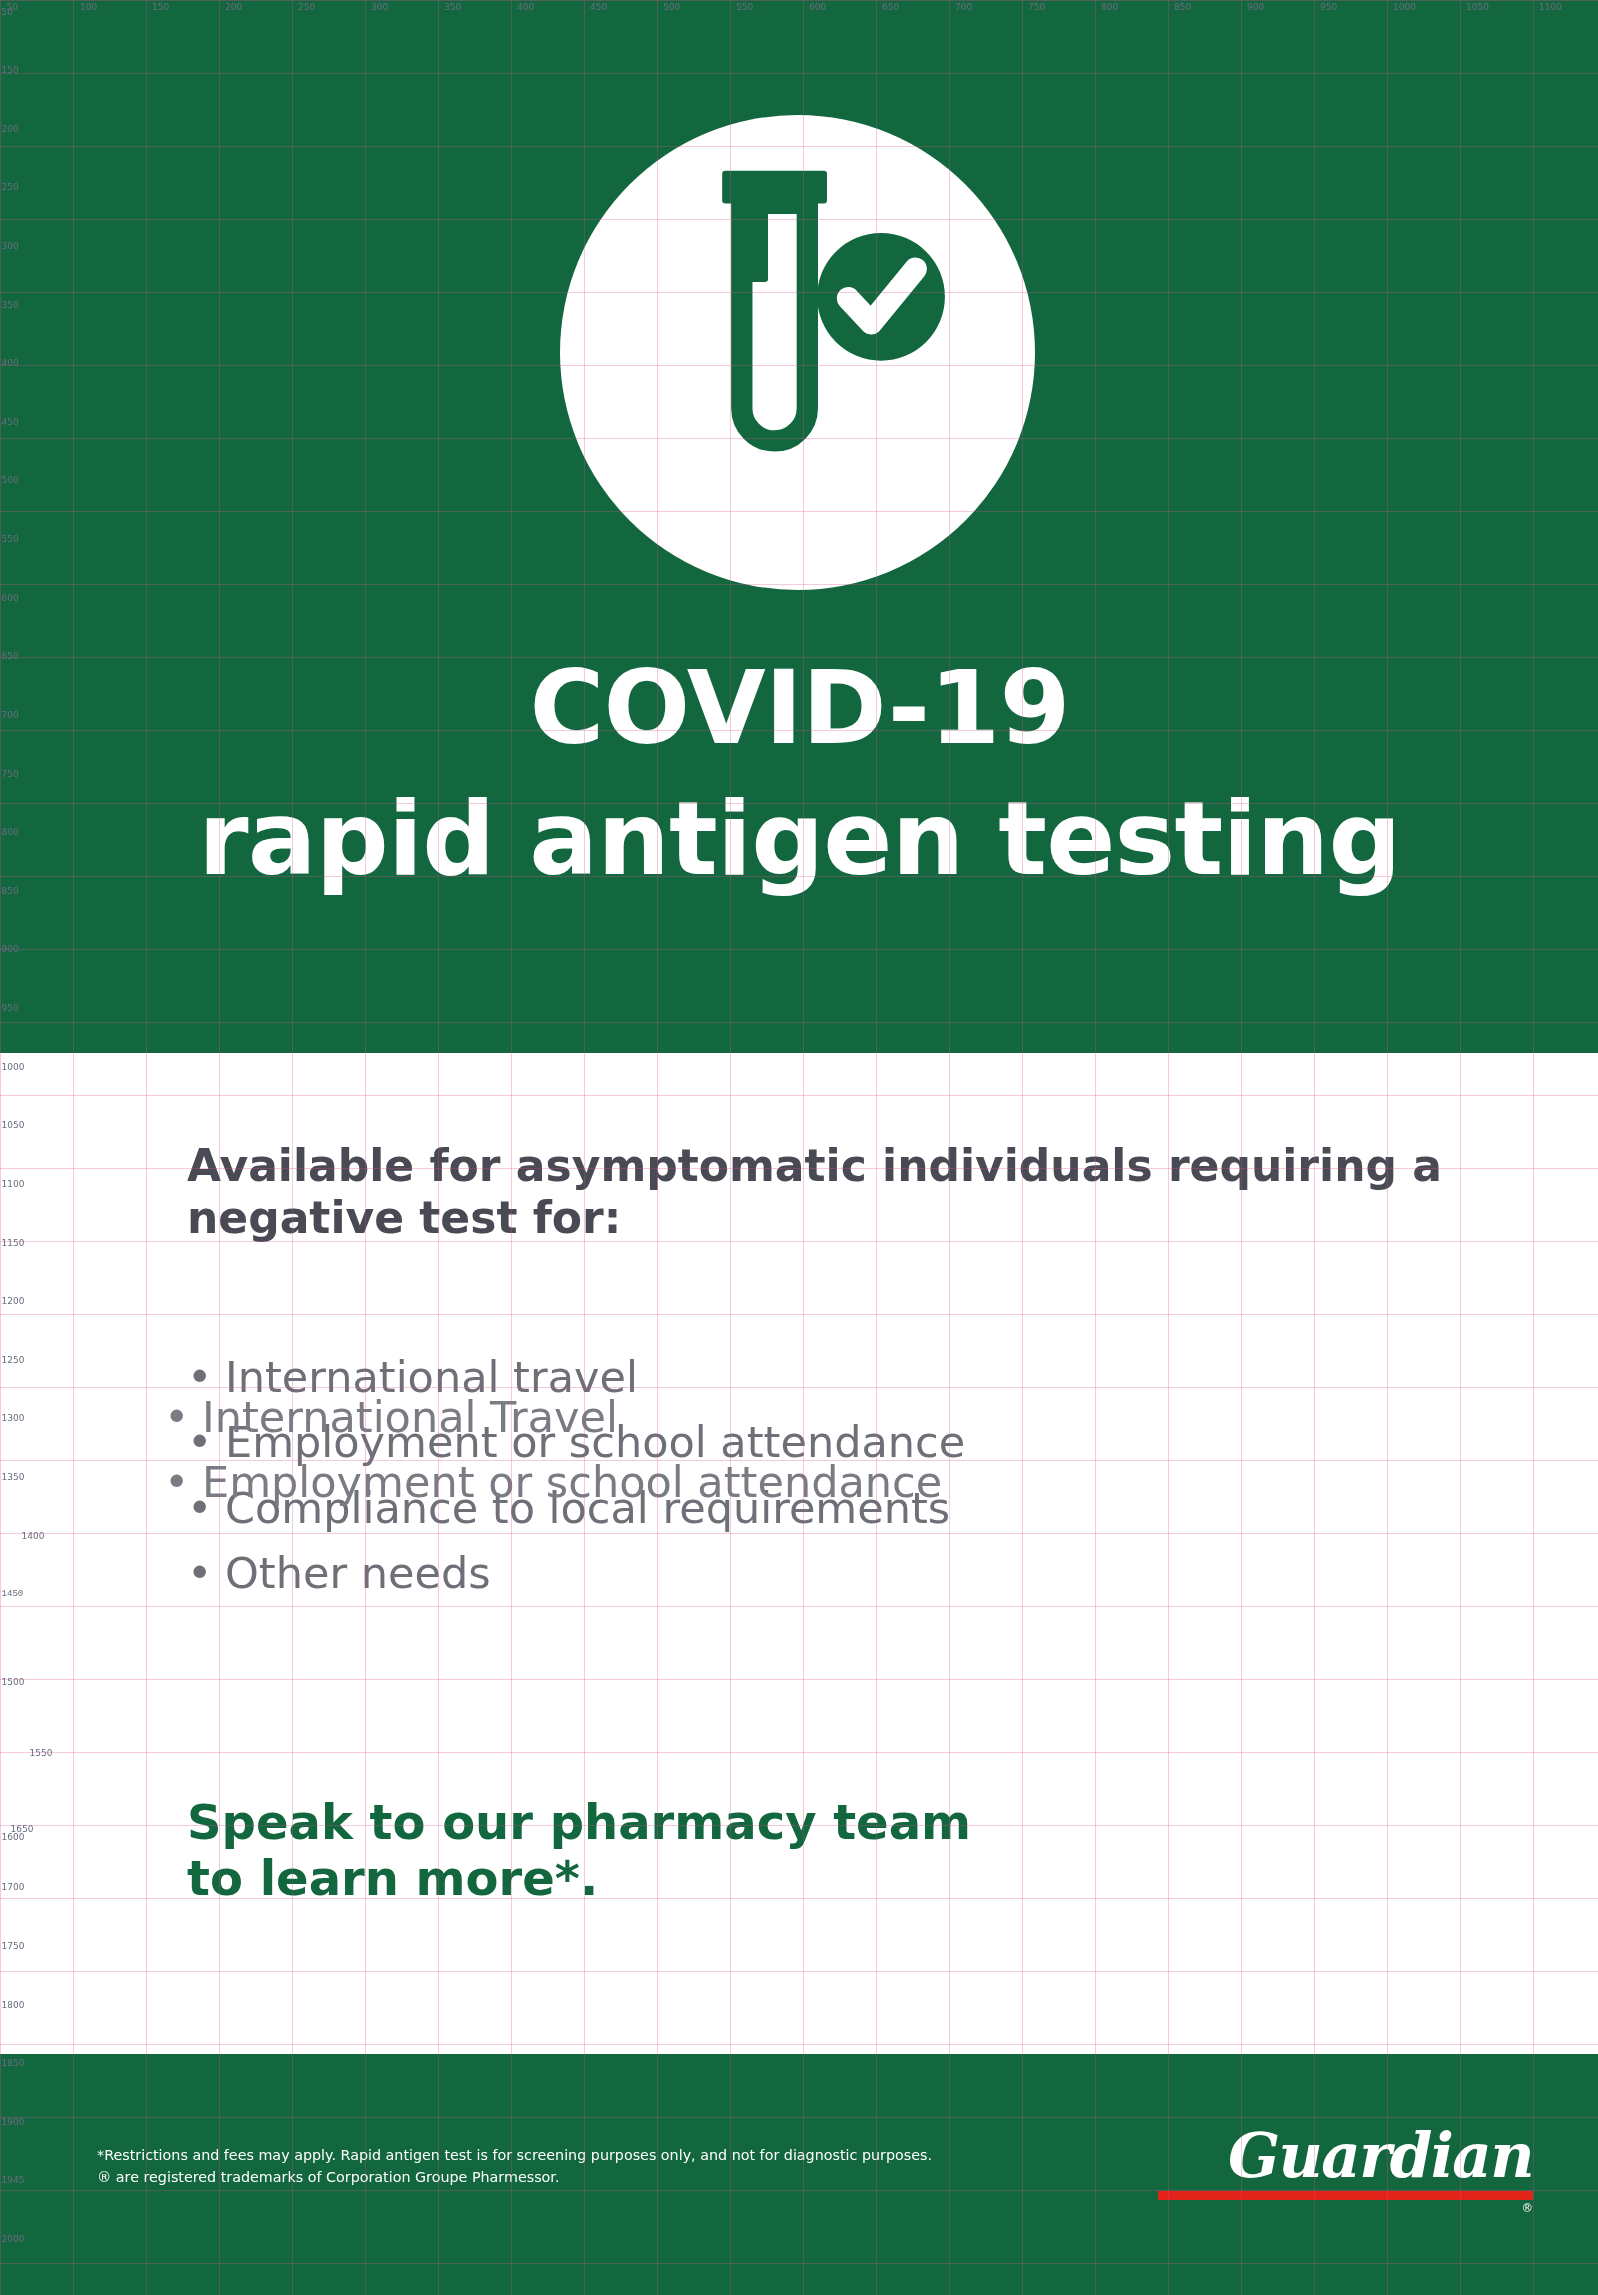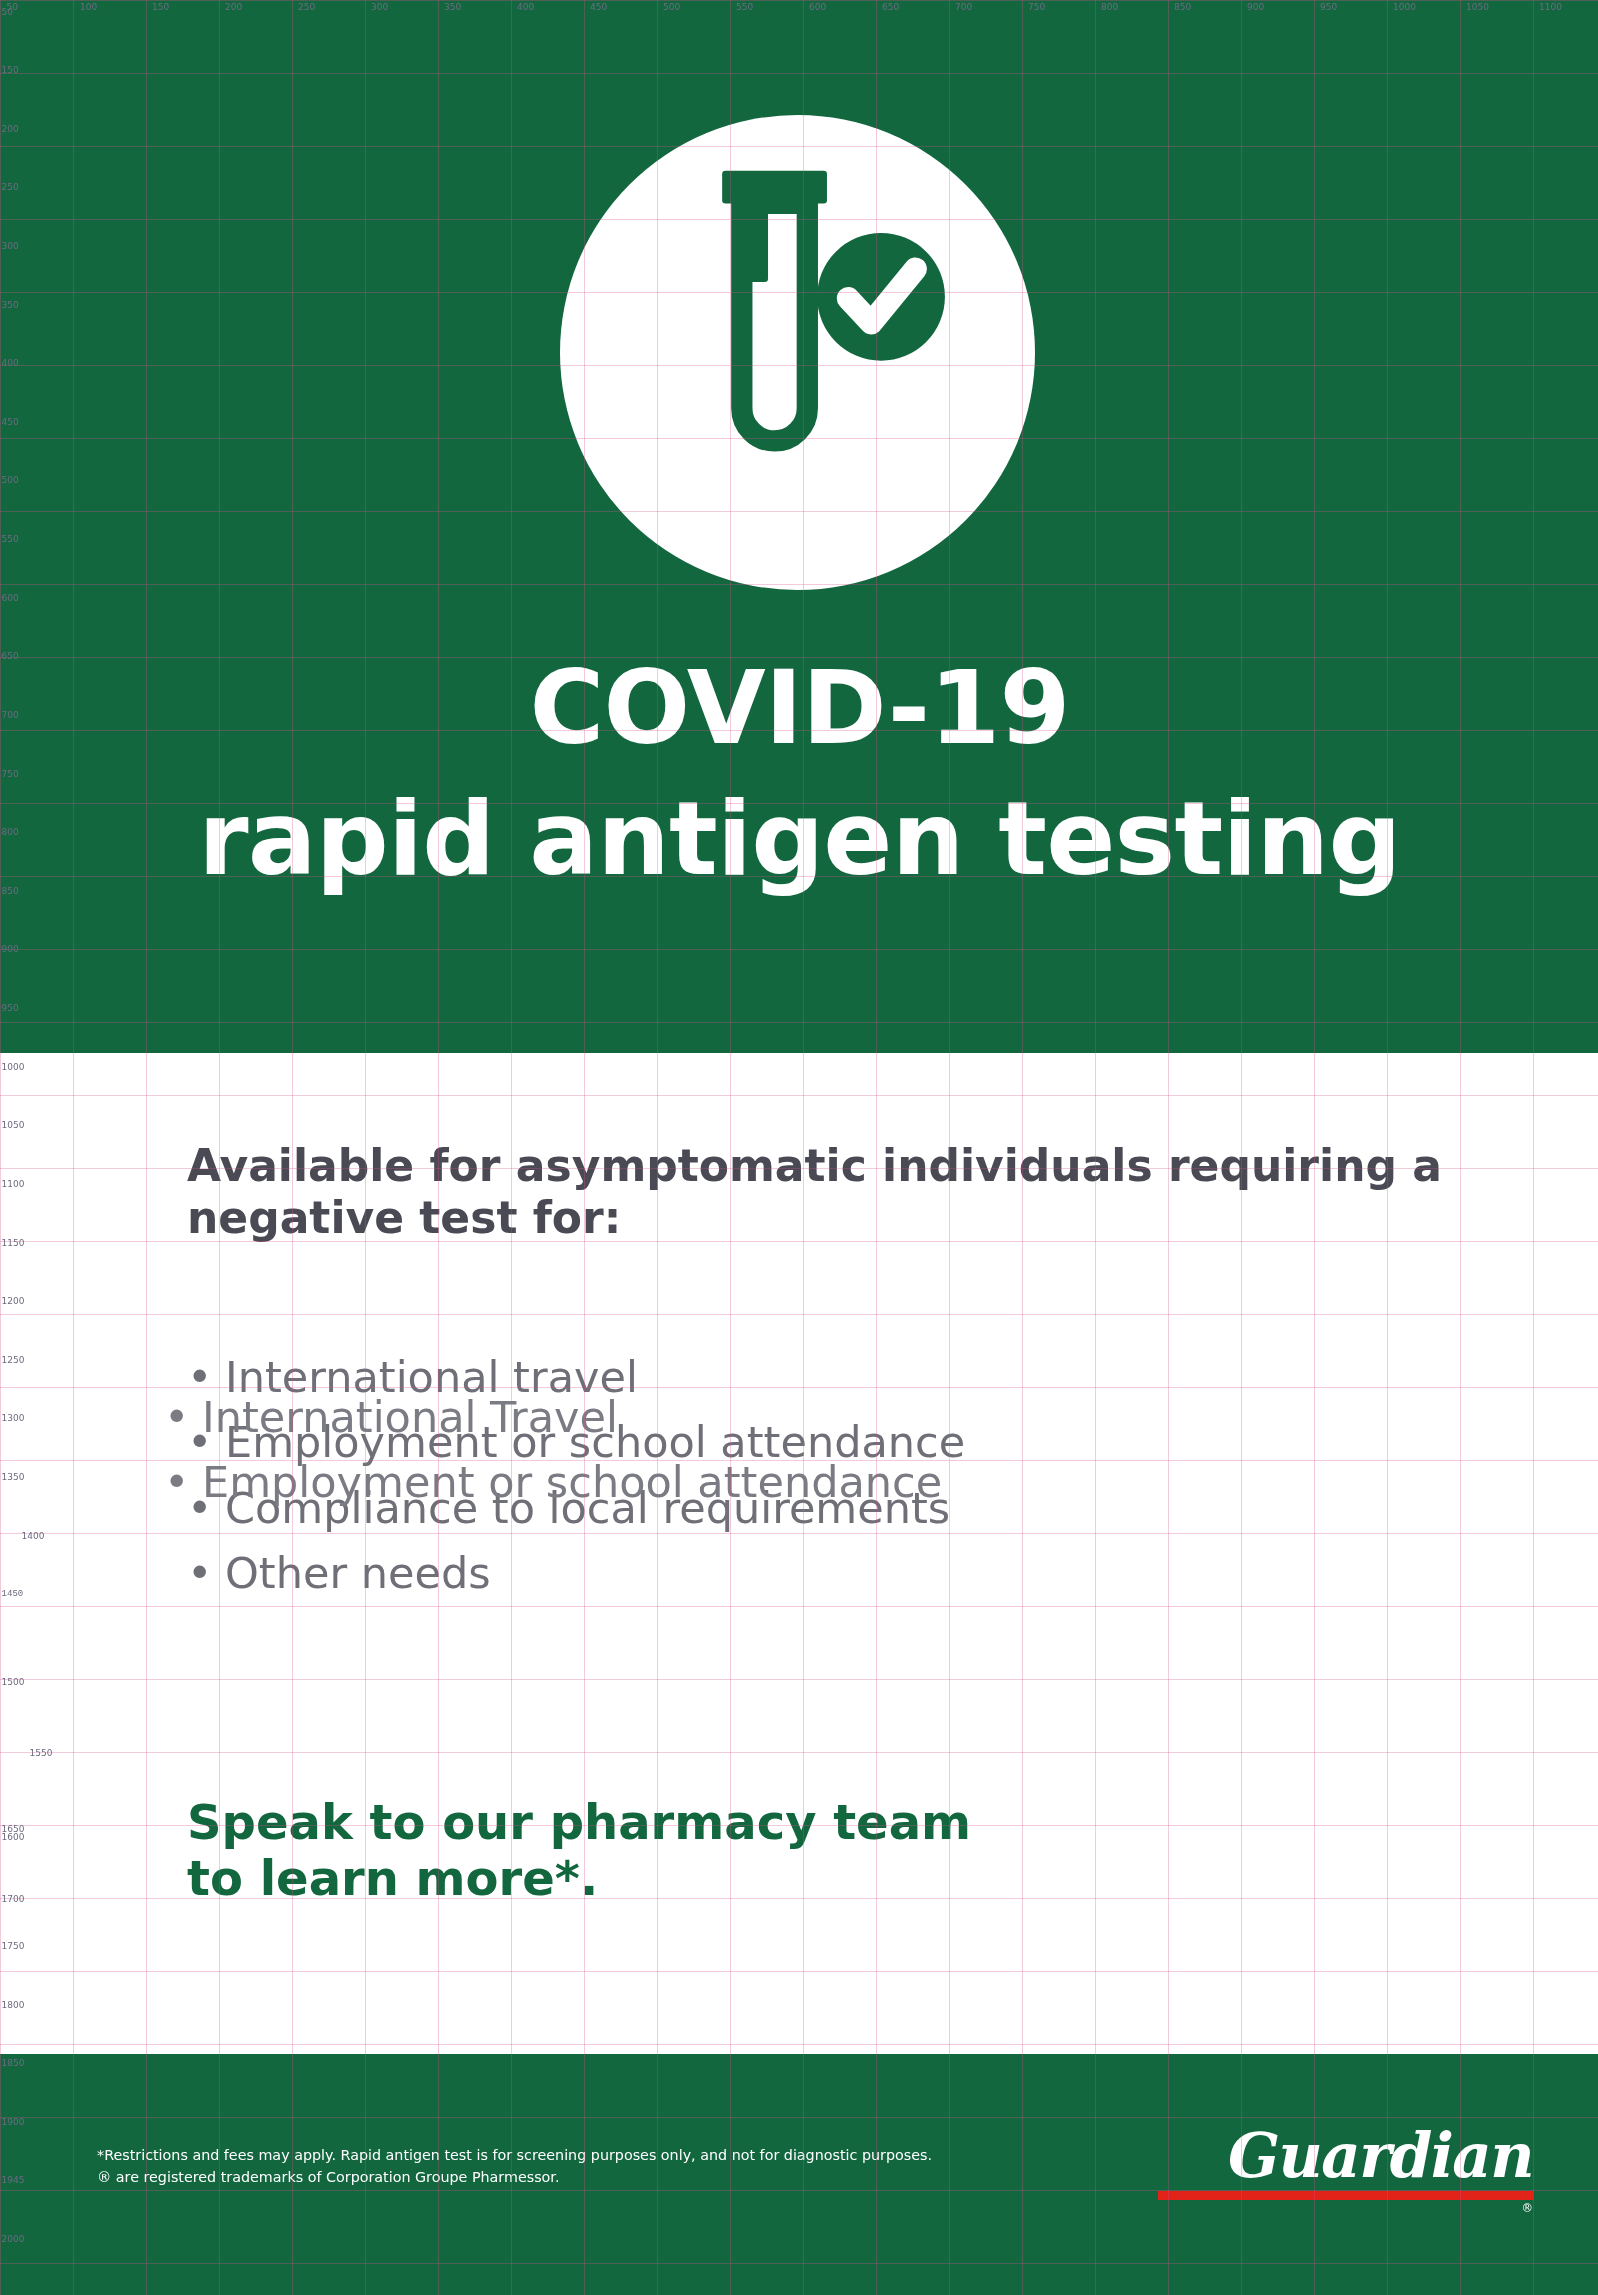--- a/index.html
+++ b/index.html
@@ -362,22 +362,22 @@
       <span class="tick-v" style="top: 1238px;">1150</span>
       <span class="tick-v" style="top: 1296px;">1200</span>
       <span class="tick-v" style="top: 1355px;">1250</span>
       <span class="tick-v" style="top: 1413px;">1300</span>
       <span class="tick-v" style="top: 1472px;">1350</span>
       <span class="tick-v" style="top: 1531px; padding-left: 20px;">1400</span>
       <span class="tick-v" style="top: 1589px; font-family: Liberation Mono, monospace;">1450</span>
       <span class="tick-v" style="top: 1648px; margin-top: 29px;">1500</span>
       <span class="tick-v" style="top: 1748px; padding-left: 28px;">1550</span>
       <span class="tick-v" style="top: 1832px; text-align: center;">1600</span>
-      <span class="tick-v" style="top: 1824px;">1650</span>
-      <span class="tick-v" style="top: 1882px; margin-top: 12px;">1700</span>
+      <span class="tick-v" style="top: 1824px; margin-left: 9px;">1650</span>
+      <span class="tick-v" style="top: 1882px;">1700</span>
       <span class="tick-v" style="top: 1941px;">1750</span>
       <span class="tick-v" style="top: 2000px;">1800</span>
       <span class="tick-v" style="top: 2058px;">1850</span>
       <span class="tick-v" style="top: 2117px;">1900</span>
       <span class="tick-v" style="top: 2175px;">1945</span>
       <span class="tick-v" style="top: 2234px;">2000</span>
     </div>
 
 </div>
 

